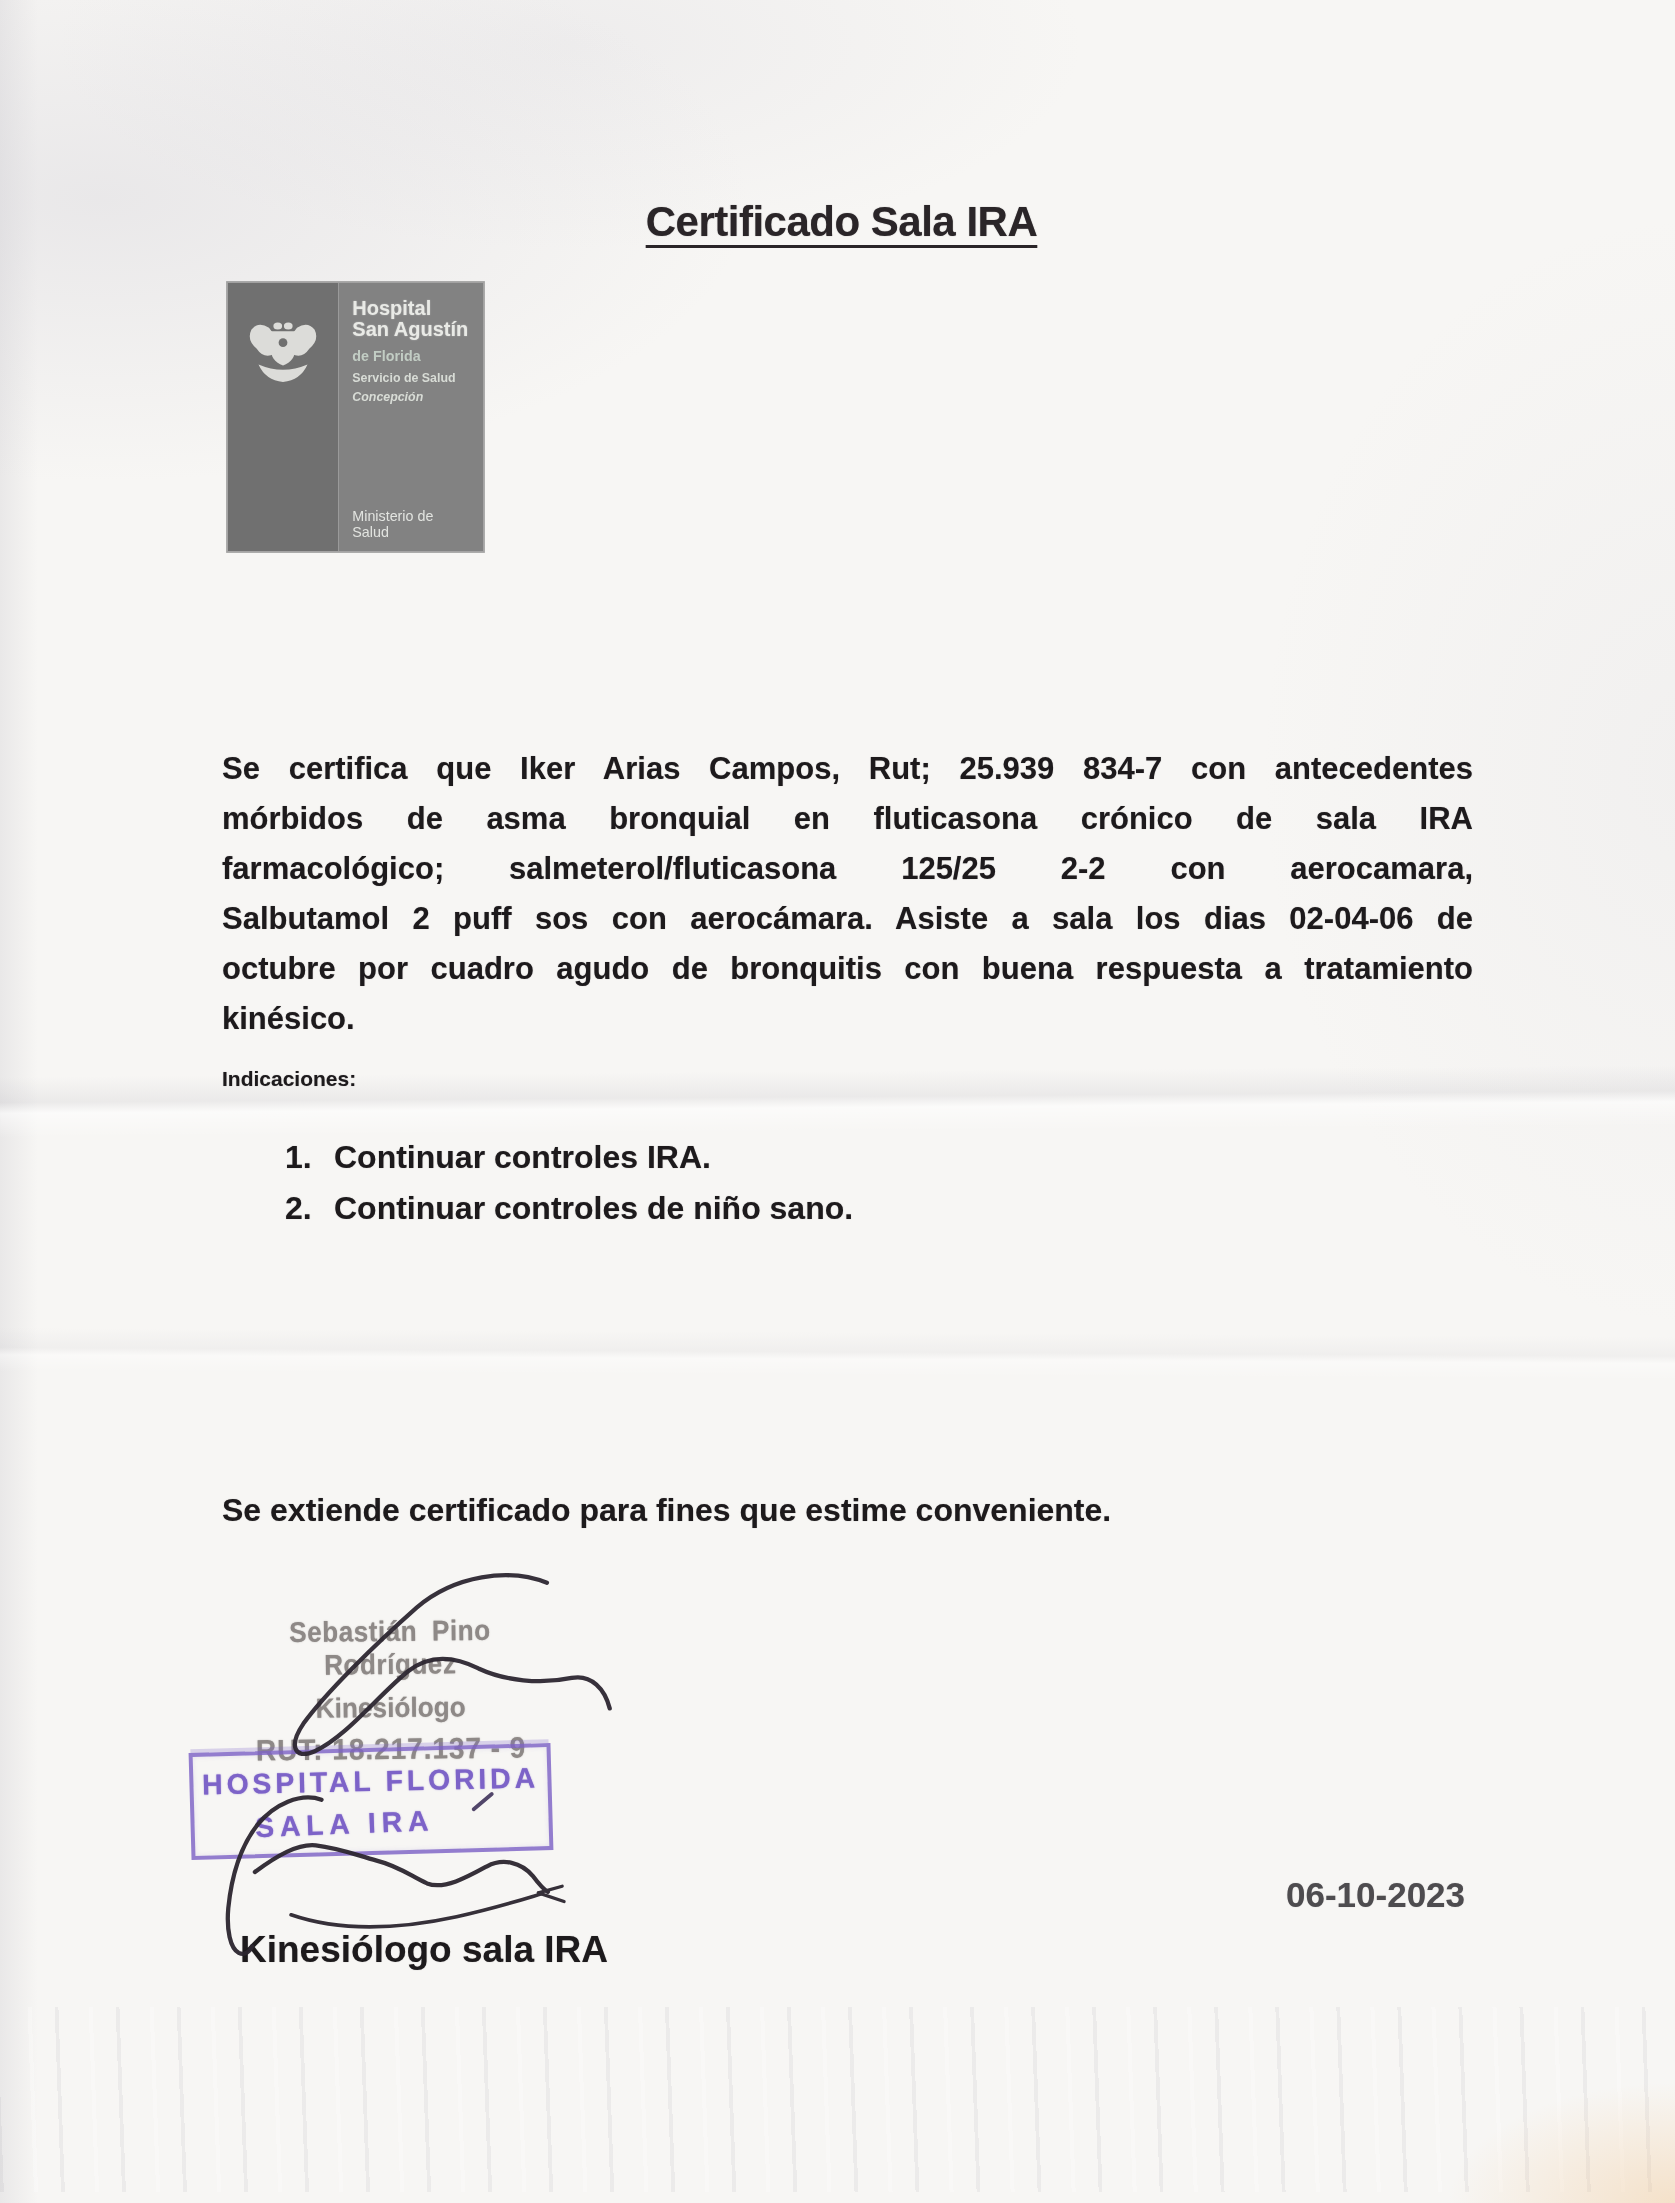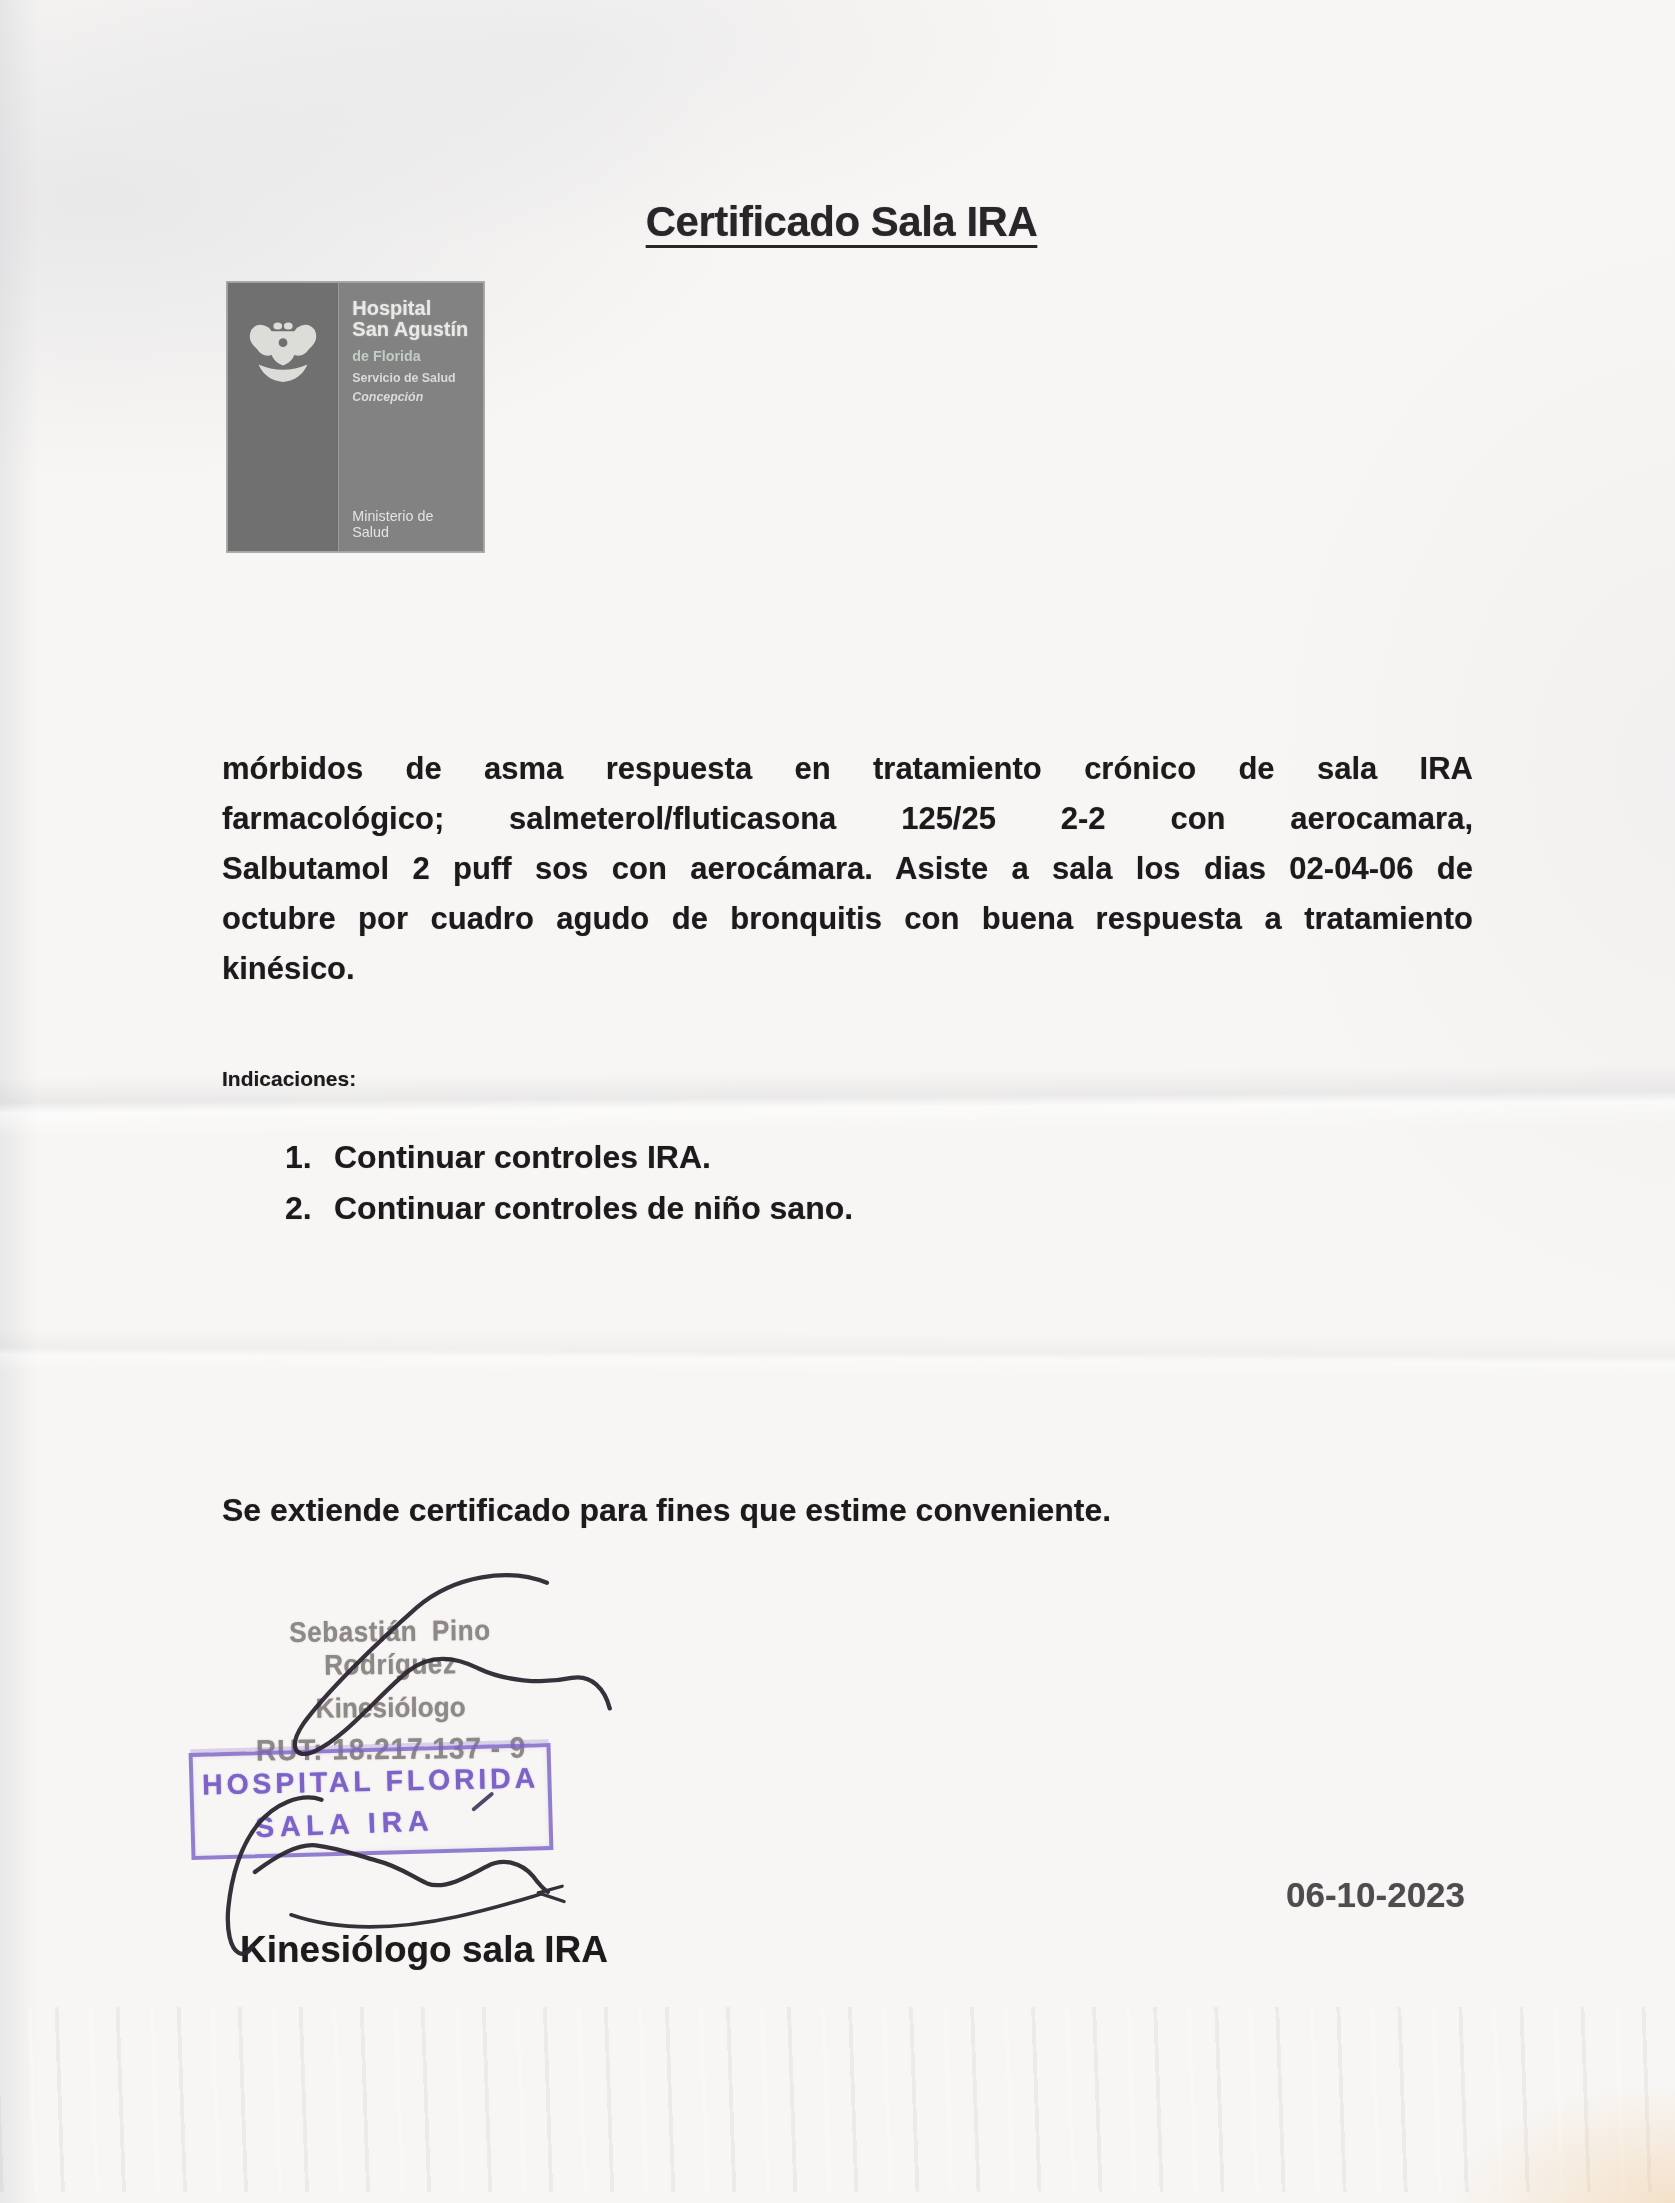--- a/index.html
+++ b/index.html
@@ -131,21 +131,22 @@
         <div class="logo-svc">Servicio de Salud</div>
         <div class="logo-svc" style="margin-top:5px;font-style:italic;">Concepción</div>
         <div class="logo-ministry">
           <div>Ministerio de</div>
           <div>Salud</div>
         </div>
       </div>
     </div>
 
     <div class="body-block">
-      <div class="body-line">mórbidos de asma respuesta en tratamiento crónico de sala IRA</div>
+      <div class="body-line">Se certifica que Iker Arias Campos, Rut; 25.939 834-7 con antecedentes</div>
+      <div class="body-line">mórbidos de asma bronquial en fluticasona crónico de sala IRA</div>
       <div class="body-line">farmacológico; salmeterol/fluticasona 125/25 2-2 con aerocamara,</div>
       <div class="body-line">Salbutamol 2 puff sos con aerocámara. Asiste a sala los dias 02-04-06 de</div>
       <div class="body-line">octubre por cuadro agudo de bronquitis con buena respuesta a tratamiento</div>
       <div class="body-line last">kinésico.</div>
     </div>
 
     <div class="indic-label">Indicaciones:</div>
 
     <div class="indic-item item-1">
       <span class="num">1.</span><span>Continuar controles IRA.</span>

